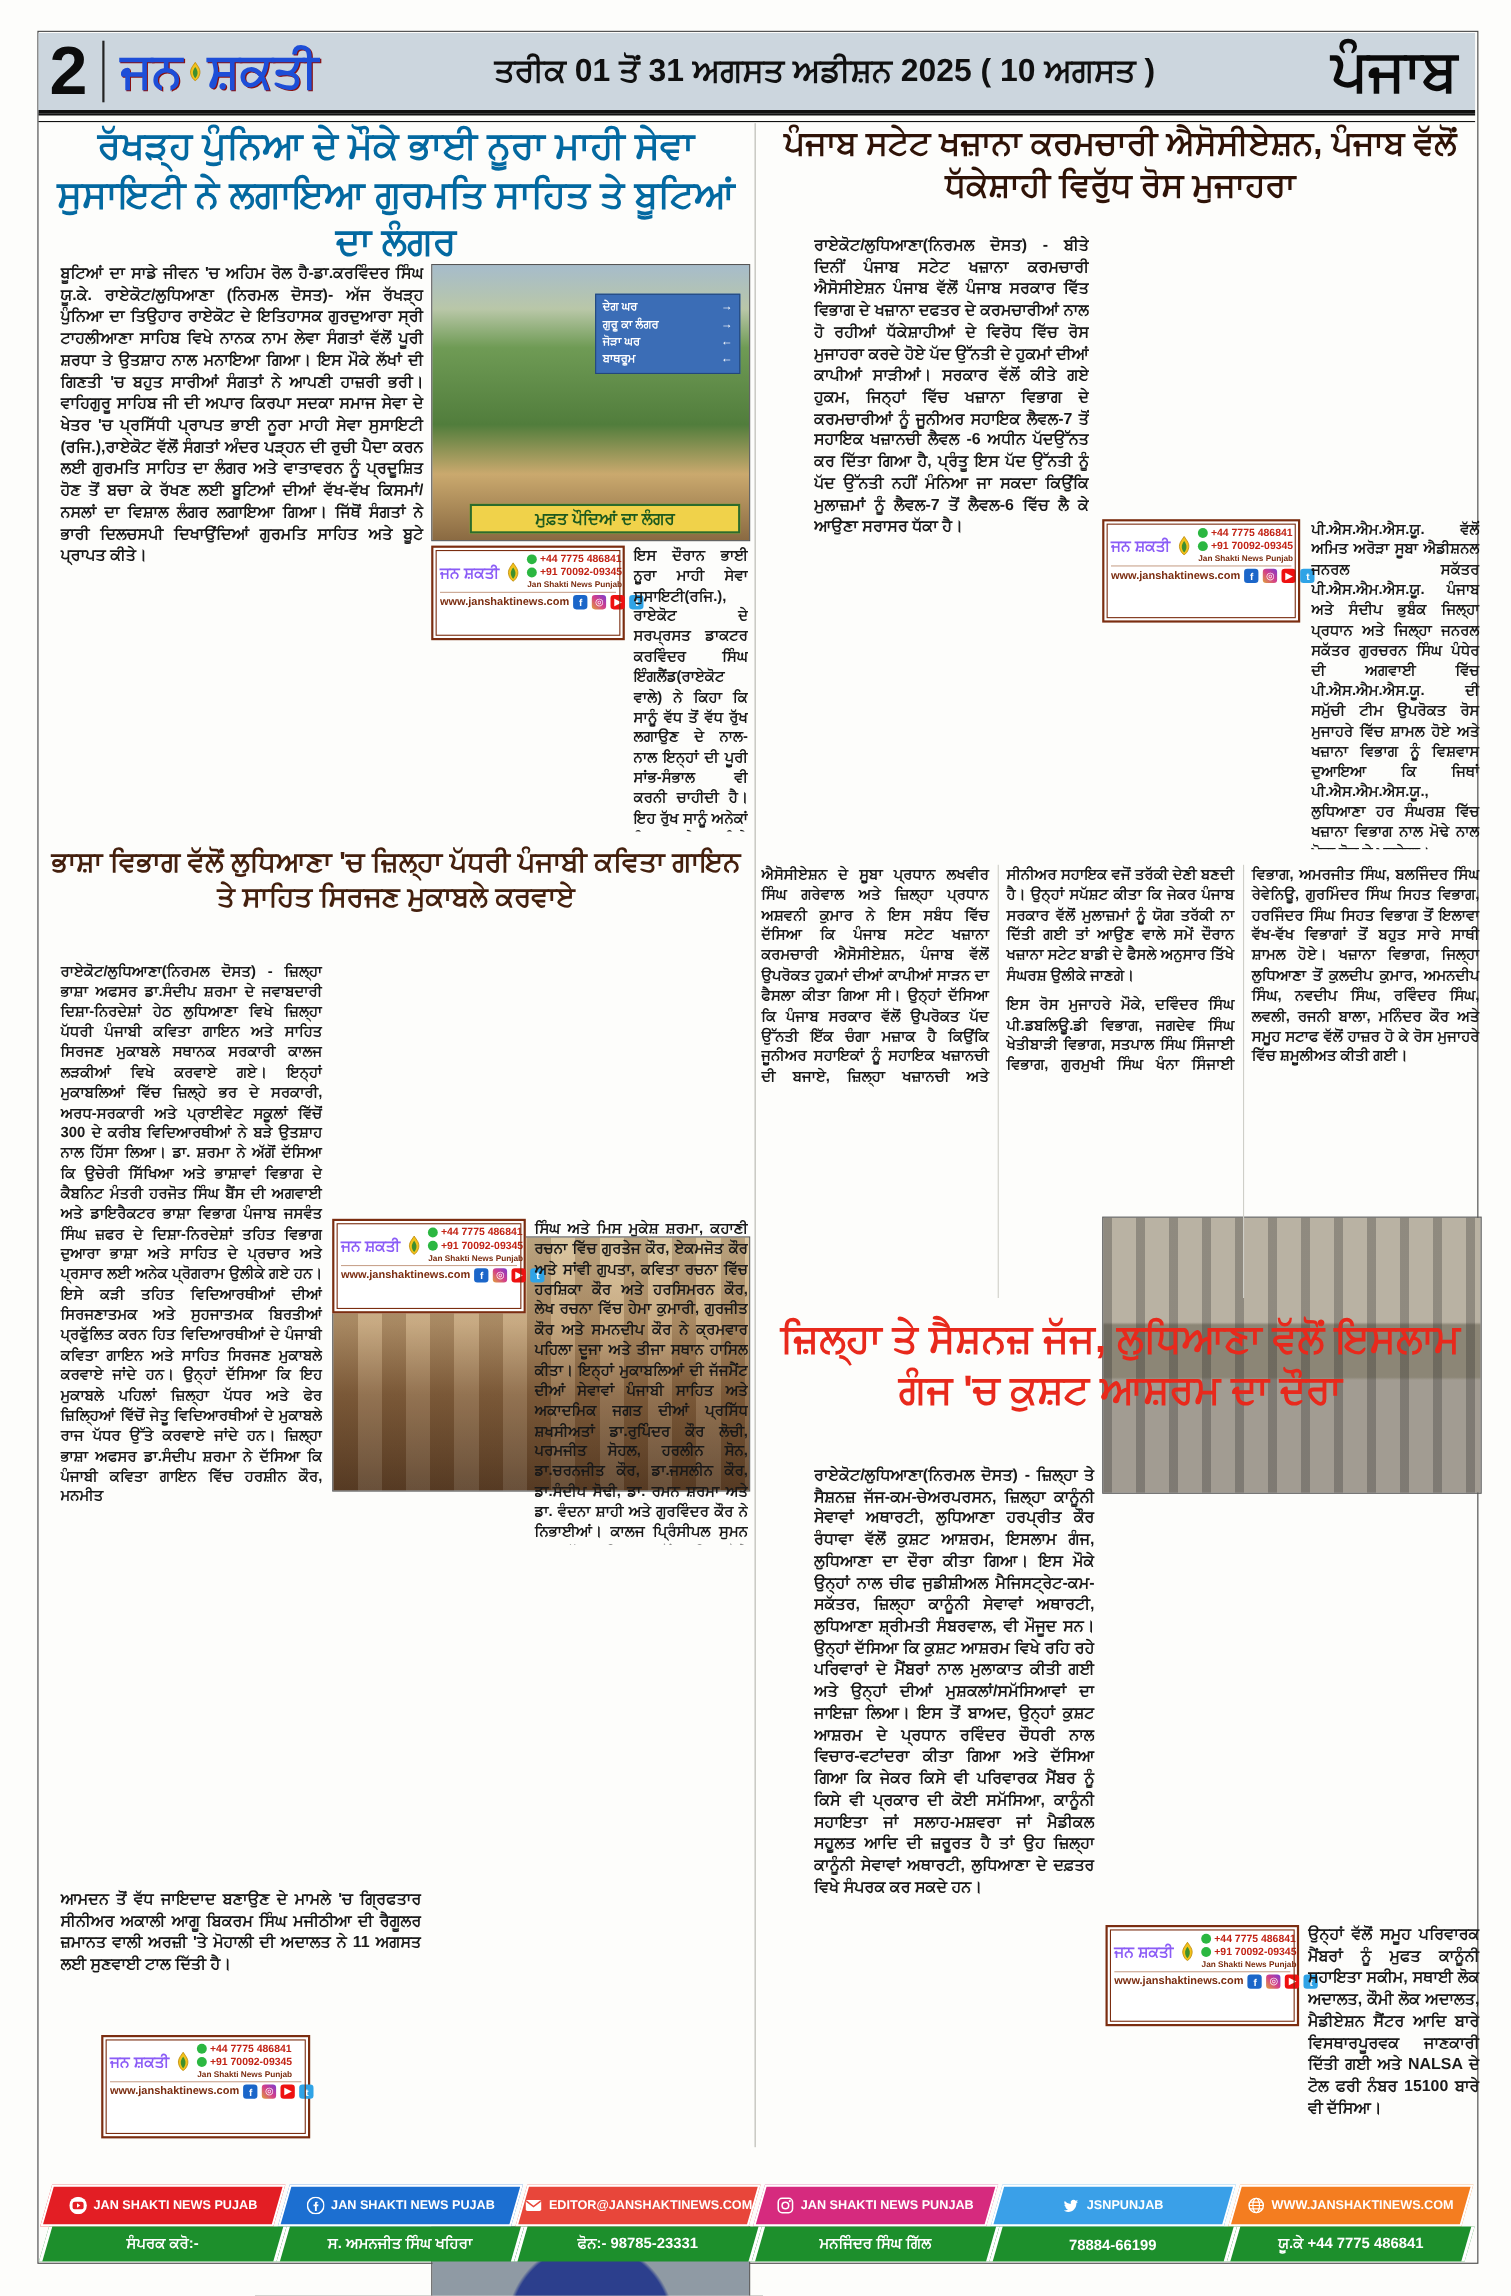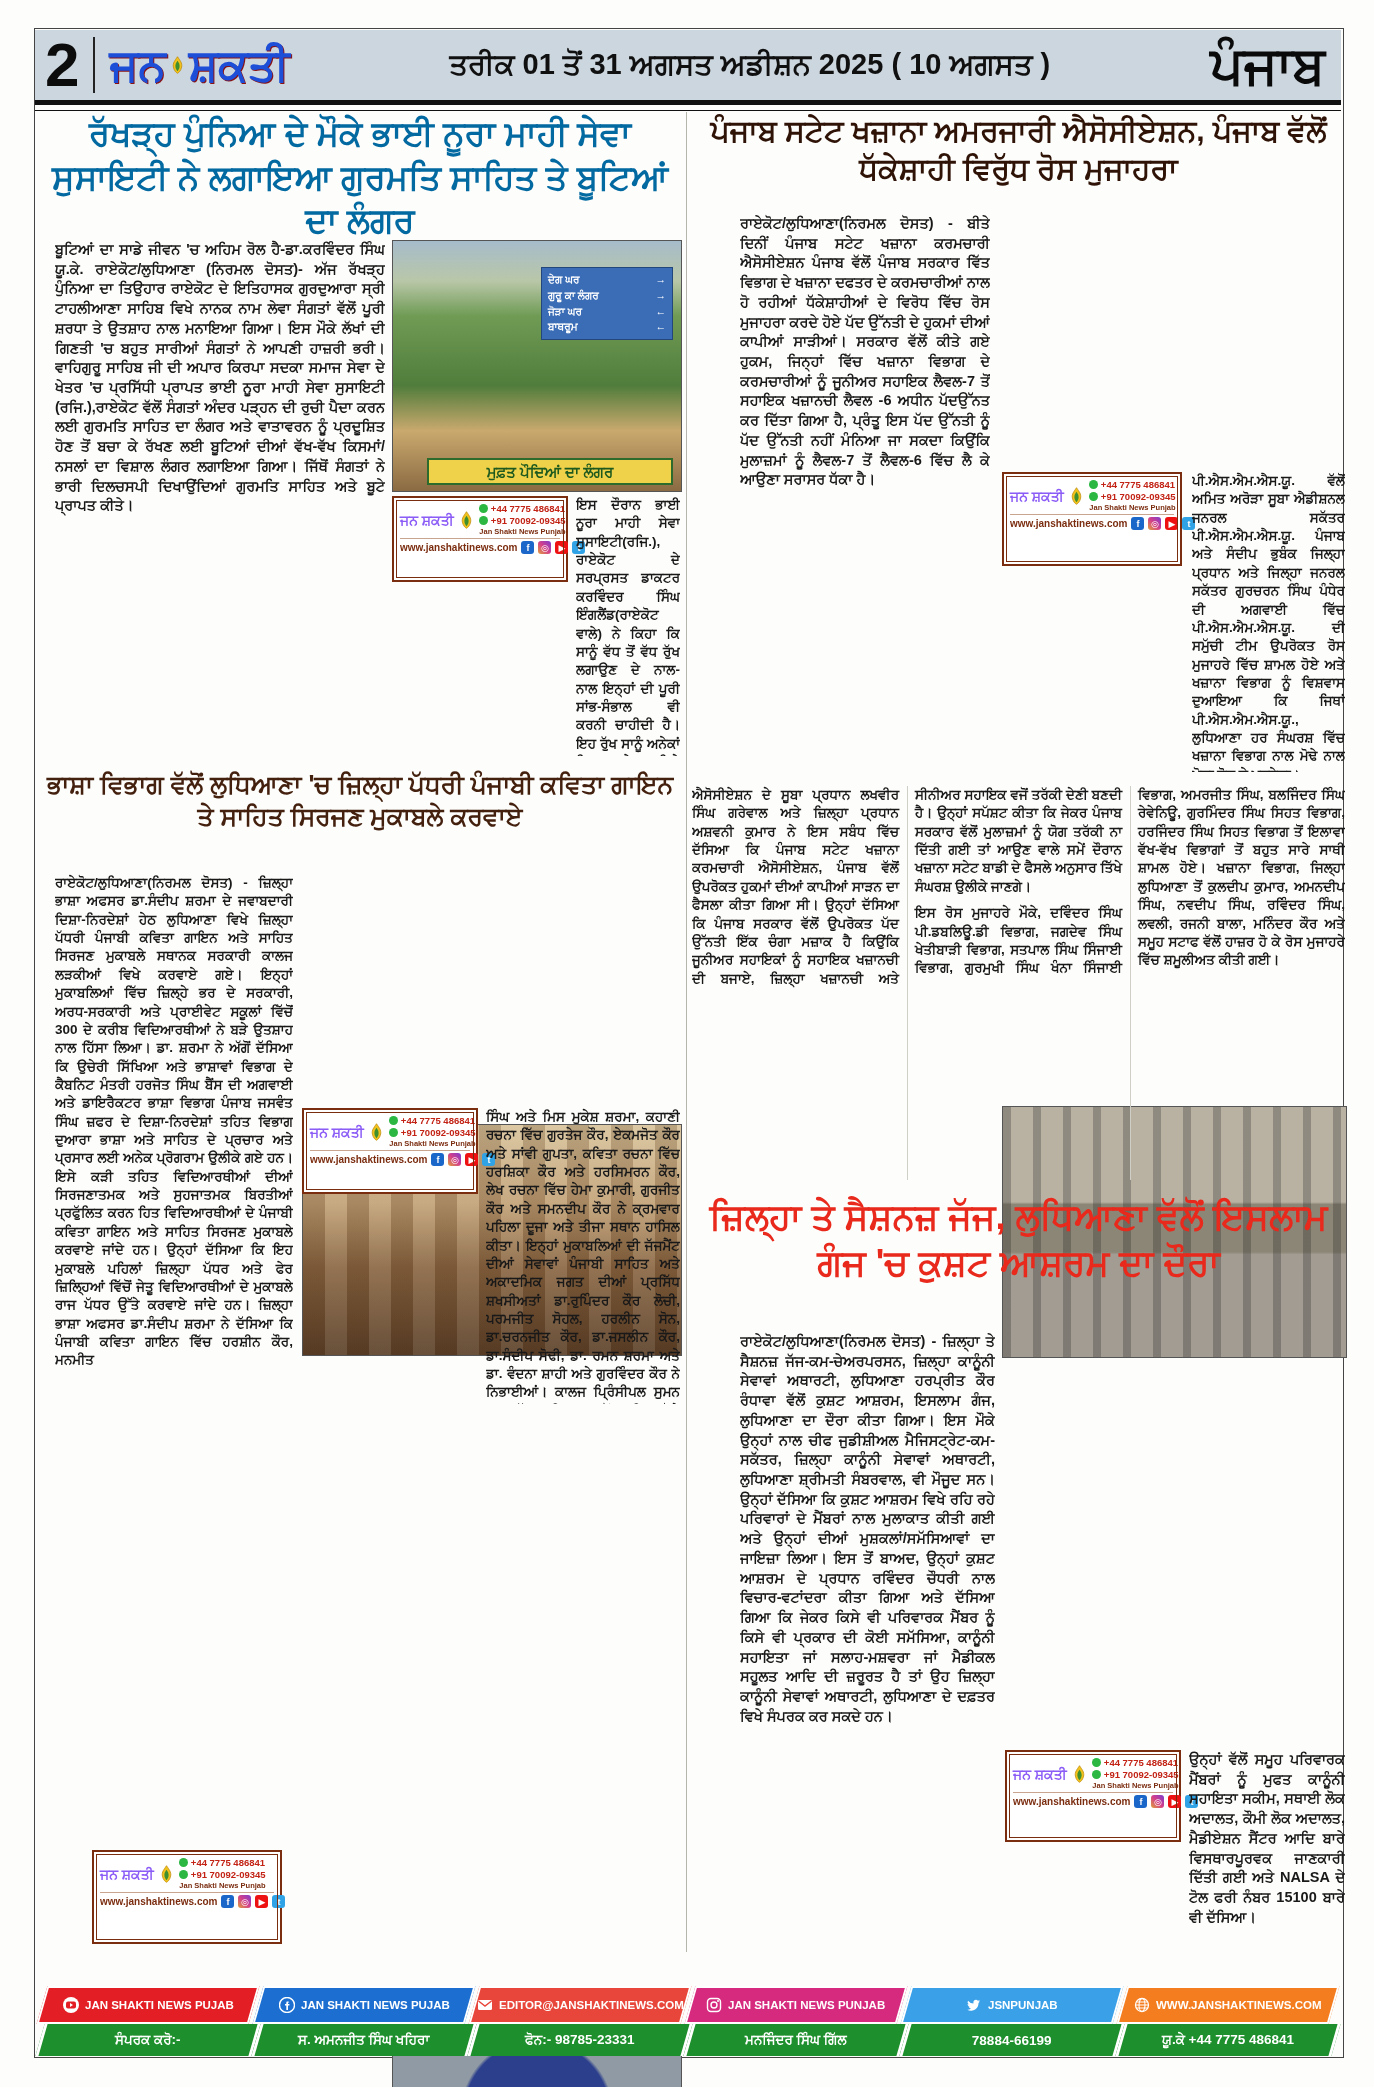--- a/index.html
+++ b/index.html
@@ -183,20 +183,21 @@
         <span class="sq sq-fb">f</span>
         <span class="sq sq-ig">◎</span>
         <span class="sq sq-yt">▶</span>
         <span class="sq sq-tw">t</span>
       </div>
     </div>
     <div class="bodytext small" style="height:296px;">ਸਿੰਘ ਅਤੇ ਮਿਸ ਮੁਕੇਸ਼ ਸ਼ਰਮਾ, ਕਹਾਣੀ ਰਚਨਾ ਵਿੱਚ ਗੁਰਤੇਜ ਕੌਰ, ਏਕਮਜੋਤ ਕੌਰ ਅਤੇ ਸਾਂਵੀ ਗੁਪਤਾ, ਕਵਿਤਾ ਰਚਨਾ ਵਿੱਚ ਹਰਸ਼ਿਕਾ ਕੌਰ ਅਤੇ ਹਰਸਿਮਰਨ ਕੌਰ, ਲੇਖ ਰਚਨਾ ਵਿੱਚ ਹੇਮਾ ਕੁਮਾਰੀ, ਗੁਰਜੀਤ ਕੌਰ ਅਤੇ ਸਮਨਦੀਪ ਕੌਰ ਨੇ ਕ੍ਰਮਵਾਰ ਪਹਿਲਾ ਦੂਜਾ ਅਤੇ ਤੀਜਾ ਸਥਾਨ ਹਾਸਿਲ ਕੀਤਾ। ਇਨ੍ਹਾਂ ਮੁਕਾਬਲਿਆਂ ਦੀ ਜੱਜਮੈਂਟ ਦੀਆਂ ਸੇਵਾਵਾਂ ਪੰਜਾਬੀ ਸਾਹਿਤ ਅਤੇ ਅਕਾਦਮਿਕ ਜਗਤ ਦੀਆਂ ਪ੍ਰਸਿੱਧ ਸ਼ਖਸੀਅਤਾਂ ਡਾ.ਰੁਪਿੰਦਰ ਕੌਰ ਲੋਚੀ, ਪਰਮਜੀਤ ਸੋਹਲ, ਹਰਲੀਨ ਸੋਨ, ਡਾ.ਚਰਨਜੀਤ ਕੌਰ, ਡਾ.ਜਸਲੀਨ ਕੌਰ, ਡਾ.ਸੰਦੀਪ ਸੋਢੀ, ਡਾ. ਰਮਨ ਸ਼ਰਮਾ ਅਤੇ ਡਾ. ਵੰਦਨਾ ਸ਼ਾਹੀ ਅਤੇ ਗੁਰਵਿੰਦਰ ਕੌਰ ਨੇ ਨਿਭਾਈਆਂ। ਕਾਲਜ ਪ੍ਰਿੰਸੀਪਲ ਸੁਮਨ ਲਤਾ ਮੁੱਖ ਮਹਿਮਾਨ ਵਜੋਂ ਸ਼ਾਮਿਲ ਹੋਏ ਅਤੇ ਜੇਤੂ ਵਿਦਿਆਰਥੀਆਂ ਨੂੰ ਇਨਾਮ ਤਕਸੀਮ ਕੀਤੇ। ਭਾਸ਼ਾ ਵਿਭਾਗ ਵੱਲੋਂ ਇਨਾਮ ਵਜੋਂ ਨਕਦ ਰਾਸ਼ੀ ਅਤੇ ਸਰਟੀਫਿਕੇਟ ਵੀ ਪ੍ਰਦਾਨ ਕੀਤੇ ਗਏ।</div>
   </div>
 
 
+  <div class="abs bodytext" style="left:55px;top:1718px;width:328px;height:122px;">ਆਮਦਨ ਤੋਂ ਵੱਧ ਜਾਇਦਾਦ ਬਣਾਉਣ ਦੇ ਮਾਮਲੇ 'ਚ ਗ੍ਰਿਫਤਾਰ ਸੀਨੀਅਰ ਅਕਾਲੀ ਆਗੂ ਬਿਕਰਮ ਸਿੰਘ ਮਜੀਠੀਆ ਦੀ ਰੈਗੂਲਰ ਜ਼ਮਾਨਤ ਵਾਲੀ ਅਰਜ਼ੀ 'ਤੇ ਮੋਹਾਲੀ ਦੀ ਅਦਾਲਤ ਨੇ 11 ਅਗਸਤ ਲਈ ਸੁਣਵਾਈ ਟਾਲ ਦਿੱਤੀ ਹੈ।</div>
 
   <div class="abs logobox" style="left:92px;top:1850px;width:190px;height:94px;">
     <div class="lb-top">
       <span class="lb-brand">ਜਨ ਸ਼ਕਤੀ</span>
       <svg class="lb-flame" viewBox="0 0 20 26">
         <path d="M10 1 C14 7 17 10 16 16 C15 21 12 24 10 25 C8 24 5 21 4 16 C3 10 6 7 10 1 Z" fill="#f2c21c" stroke="#b98400"></path>
         <path d="M10 7 C12 10 13.5 12 13 16 C12.5 19 11 21 10 22 C9 21 7.5 19 7 16 C6.5 12 8 10 10 7 Z" fill="#3f8f2e"></path>
       </svg>
       <div class="lb-phones">
         <span class="lb-ph">
@@ -214,21 +215,21 @@
       <span class="lb-site">www.janshaktinews.com</span>
       <span class="sq sq-fb">f</span>
       <span class="sq sq-ig">◎</span>
       <span class="sq sq-yt">▶</span>
       <span class="sq sq-tw">t</span>
     </div>
   </div>
 
   <div class="abs photo ph-majithia" style="left:392px;top:1540px;width:288px;height:406px;"></div>
 
-  <div class="abs hl hl-darkbrown" style="left:692px;top:112px;width:653px;height:96px;">ਪੰਜਾਬ ਸਟੇਟ ਖਜ਼ਾਨਾ ਅਮਰਜਾਰੀ ਐਸੋਸੀਏਸ਼ਨ, ਪੰਜਾਬ ਵੱਲੋਂ ਧੱਕੇਸ਼ਾਹੀ ਵਿਰੁੱਧ ਰੋਸ ਮੁਜਾਹਰਾ</div>
+  <div class="abs hl hl-darkbrown" style="left:692px;top:112px;width:653px;height:96px;">ਪੰਜਾਬ ਸਟੇਟ ਖਜ਼ਾਨਾ ਕਰਮਚਾਰੀ ਐਸੋਸੀਏਸ਼ਨ, ਪੰਜਾਬ ਵੱਲੋਂ ਧੱਕੇਸ਼ਾਹੀ ਵਿਰੁੱਧ ਰੋਸ ਮੁਜਾਹਰਾ</div>
 
   <div class="abs bodytext" style="left:740px;top:214px;width:250px;height:556px;">ਰਾਏਕੋਟ/ਲੁਧਿਆਣਾ(ਨਿਰਮਲ ਦੋਸਤ) - ਬੀਤੇ ਦਿਨੀਂ ਪੰਜਾਬ ਸਟੇਟ ਖਜ਼ਾਨਾ ਕਰਮਚਾਰੀ ਐਸੋਸੀਏਸ਼ਨ ਪੰਜਾਬ ਵੱਲੋਂ ਪੰਜਾਬ ਸਰਕਾਰ ਵਿੱਤ ਵਿਭਾਗ ਦੇ ਖਜ਼ਾਨਾ ਦਫਤਰ ਦੇ ਕਰਮਚਾਰੀਆਂ ਨਾਲ ਹੋ ਰਹੀਆਂ ਧੱਕੇਸ਼ਾਹੀਆਂ ਦੇ ਵਿਰੋਧ ਵਿੱਚ ਰੋਸ ਮੁਜਾਹਰਾ ਕਰਦੇ ਹੋਏ ਪੱਦ ਉੱਨਤੀ ਦੇ ਹੁਕਮਾਂ ਦੀਆਂ ਕਾਪੀਆਂ ਸਾੜੀਆਂ। ਸਰਕਾਰ ਵੱਲੋਂ ਕੀਤੇ ਗਏ ਹੁਕਮ, ਜਿਨ੍ਹਾਂ ਵਿੱਚ ਖਜ਼ਾਨਾ ਵਿਭਾਗ ਦੇ ਕਰਮਚਾਰੀਆਂ ਨੂੰ ਜੂਨੀਅਰ ਸਹਾਇਕ ਲੈਵਲ-7 ਤੋਂ ਸਹਾਇਕ ਖਜ਼ਾਨਚੀ ਲੈਵਲ -6 ਅਧੀਨ ਪੱਦਉੱਨਤ ਕਰ ਦਿੱਤਾ ਗਿਆ ਹੈ, ਪ੍ਰੰਤੂ ਇਸ ਪੱਦ ਉੱਨਤੀ ਨੂੰ ਪੱਦ ਉੱਨਤੀ ਨਹੀਂ ਮੰਨਿਆ ਜਾ ਸਕਦਾ ਕਿਉਂਕਿ ਮੁਲਾਜ਼ਮਾਂ ਨੂੰ ਲੈਵਲ-7 ਤੋਂ ਲੈਵਲ-6 ਵਿੱਚ ਲੈ ਕੇ ਆਉਣਾ ਸਰਾਸਰ ਧੱਕਾ ਹੈ।</div>
 
   <div class="abs photo ph-protest" style="left:1002px;top:214px;width:343px;height:250px;"></div>
 
   <div class="abs logobox" style="left:1002px;top:472px;width:180px;height:94px;">
     <div class="lb-top">
       <span class="lb-brand">ਜਨ ਸ਼ਕਤੀ</span>
       <svg class="lb-flame" viewBox="0 0 20 26">
         <path d="M10 1 C14 7 17 10 16 16 C15 21 12 24 10 25 C8 24 5 21 4 16 C3 10 6 7 10 1 Z" fill="#f2c21c" stroke="#b98400"></path>

